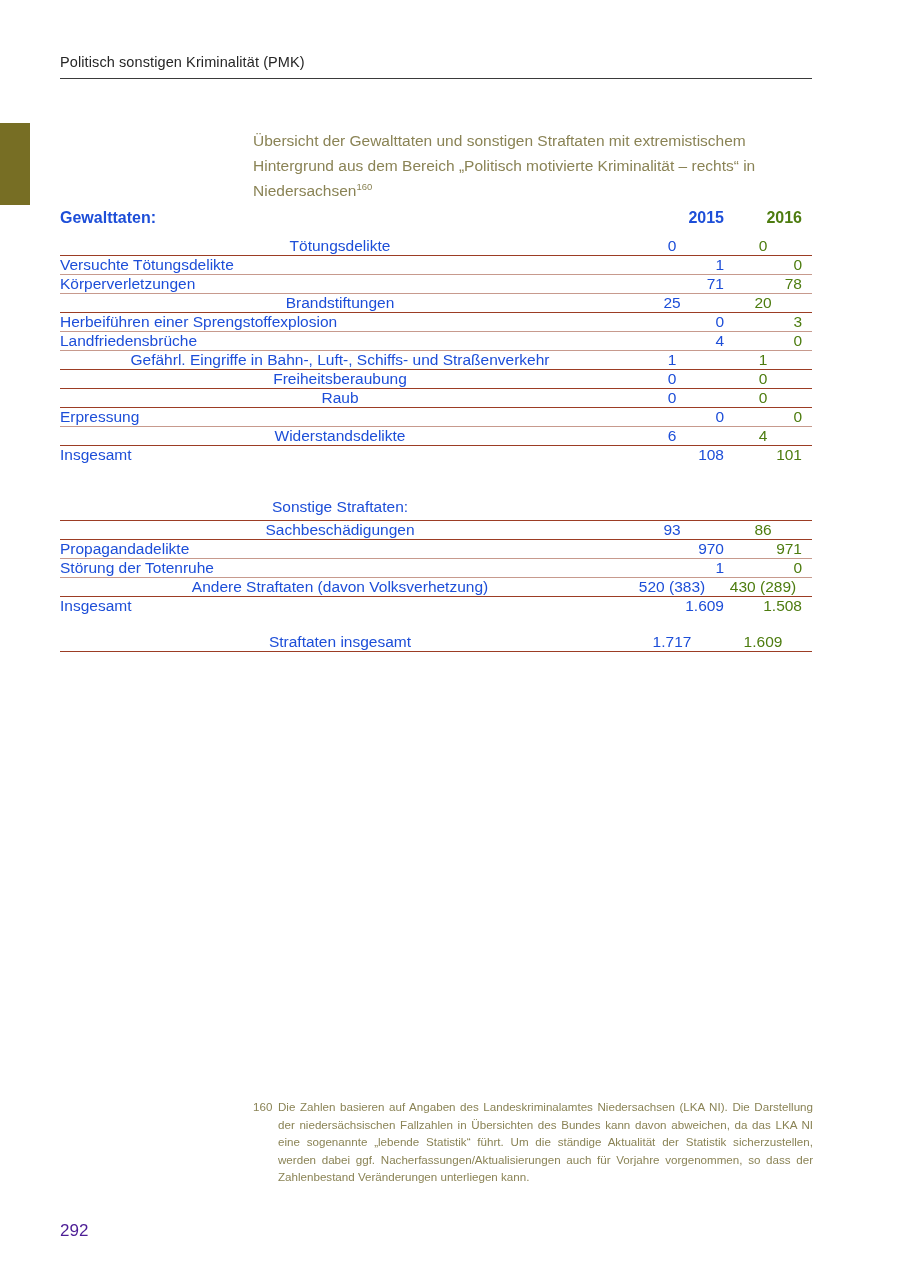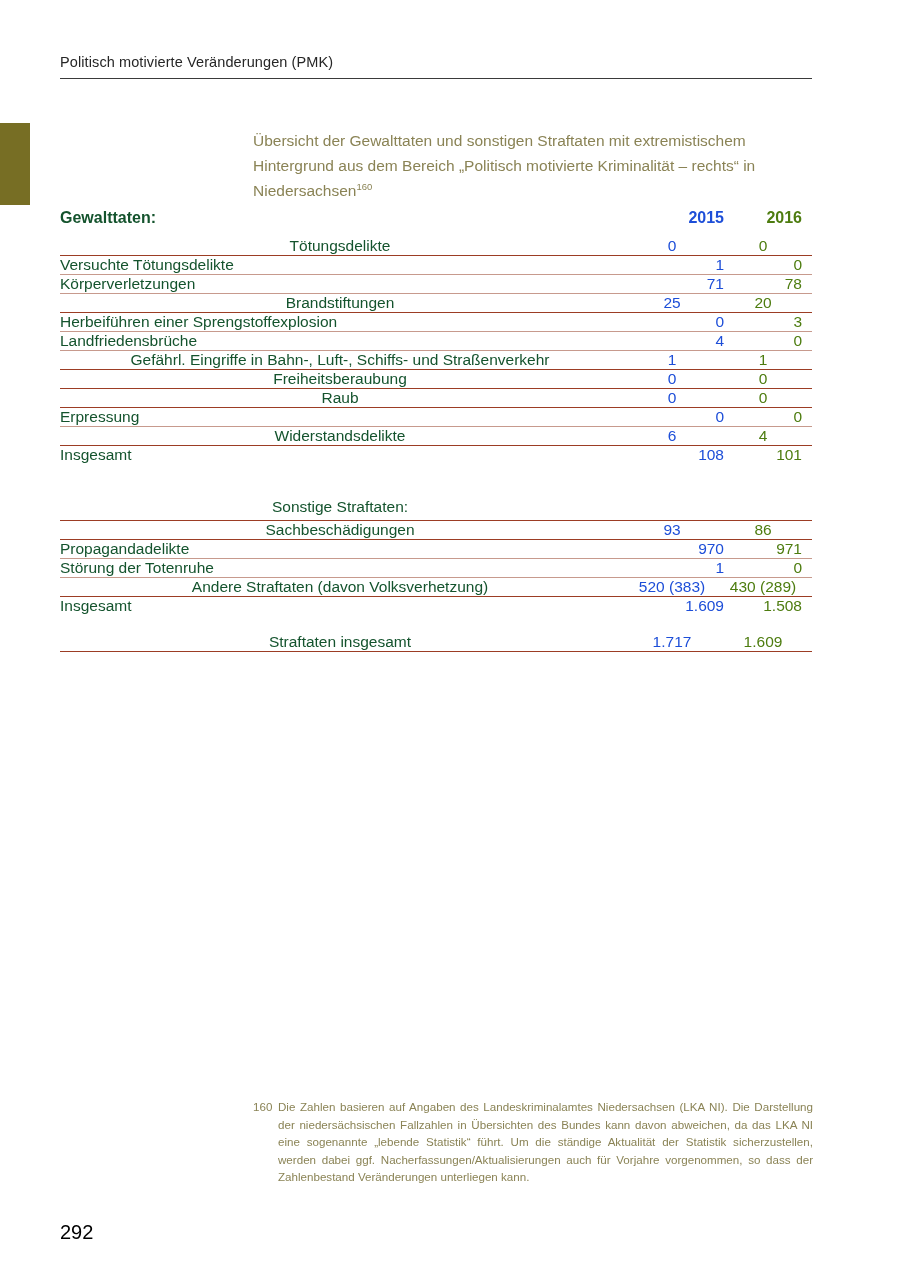--- a/index.html
+++ b/index.html
@@ -77,21 +77,21 @@
   table.pmk col.c-y2    { width: 88px;  }
 
   table.pmk td,
   table.pmk th {
     padding: 0;
     vertical-align: baseline;
   }
 
   .cell-label {
     font-size: 15.5px;
-    color: #14532d;
+    color: #1d4ed8;
     text-align: left;
     padding: 9px 0 9px 6px;
     white-space: nowrap;
   }
   .cell-num {
     font-size: 15.5px;
     text-align: right;
     padding: 9px 4px 9px 0;
     white-space: nowrap;
   }
@@ -141,30 +141,30 @@
   .footnote .fn-body {
     display: block;
     padding-left: 25px;
   }
 
   
   .folio {
     position: absolute;
     left: 60px;
     top: 1221px;
-    font-size: 20px;
-    color: #000000;
+    font-size: 17px;
+    color: #4c1d95;
     text-align: right;
   }
 </style>
 </head>
 <body>
 
 <div class="running-head">
-  <div class="rh-text">Politisch motivierte Veränderungen (PMK)</div>
+  <div class="rh-text">Politisch sonstigen Kriminalität (PMK)</div>
   <div class="rh-rule"></div>
 </div>
 
 <div class="margin-tab"></div>
 
 <div class="caption">
   <span>Übersicht der Gewalttaten und sonstigen Straftaten mit extremistischem Hintergrund aus dem Bereich „Politisch motivierte Kriminalität – rechts“ in Niedersachsen</span><sup>160</sup>
 </div>
 
 <div class="table-wrap">

